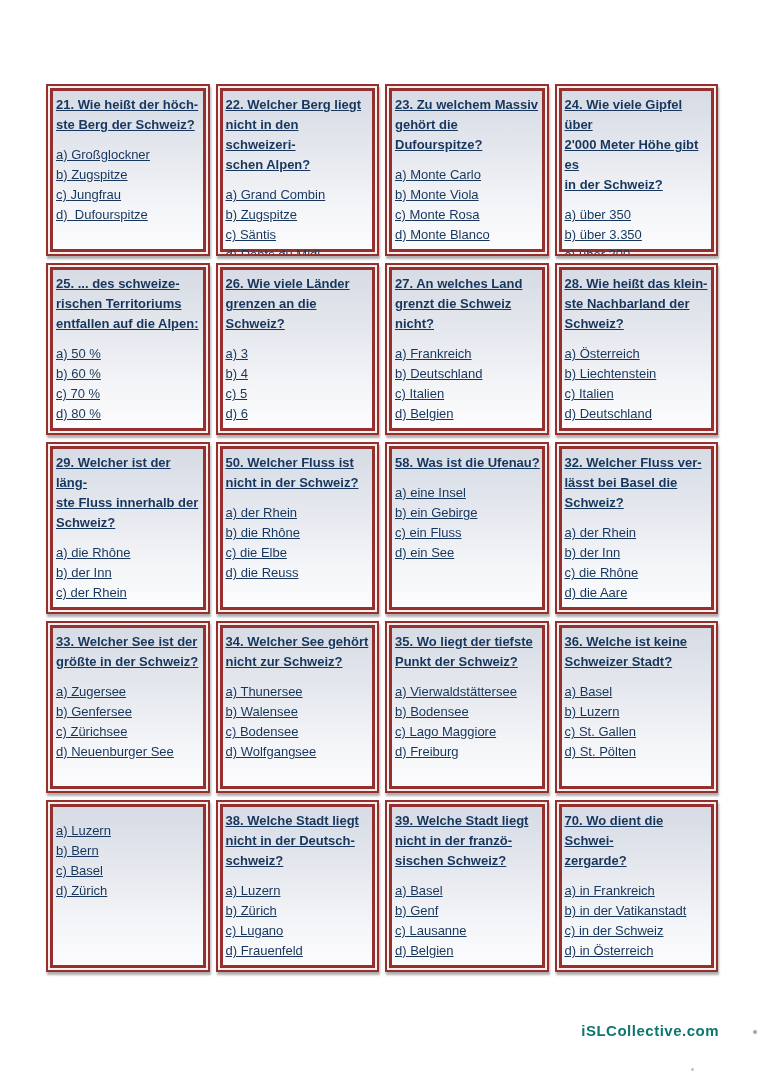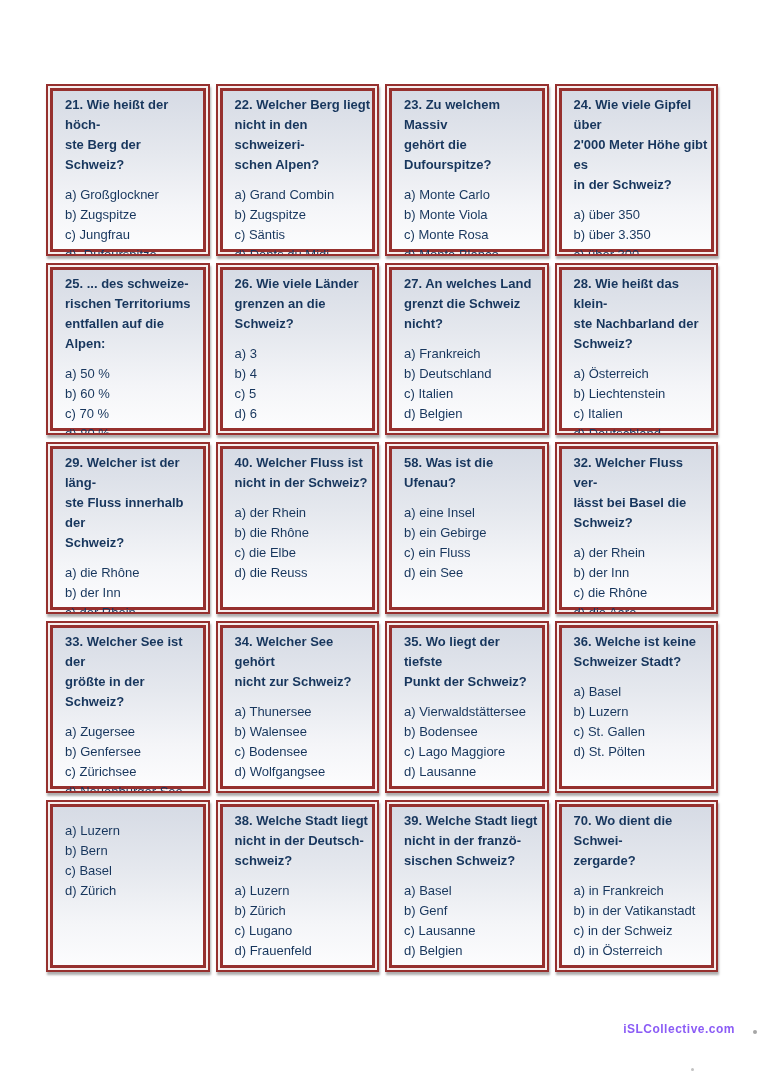--- a/index.html
+++ b/index.html
@@ -26,46 +26,47 @@
   }
   .card {
     box-sizing: border-box;
     border: 2px solid #96302e;
     
     box-shadow:
       inset 0 0 0 2px #f6efee,
       inset 0 0 0 5px #96302e,
       1px 3px 2px rgba(110,110,110,0.55);
     background: linear-gradient(180deg, #d5dae4 0%, #e5e8ee 40%, #f4f5f8 72%, #fdfdfe 100%);
-    padding: 9px 6px 0 17px;
+    padding: 9px 6px 0 8px;
     overflow: hidden;
     color: #17365d;
+    text-decoration: underline;
   }
   .q {
     font-weight: bold;
     font-size: 13px;
     line-height: 20px;
     white-space: pre-line;
   }
   .opts {
     margin-top: 10px;
   }
   .opt {
     font-size: 13px;
     line-height: 20px;
     white-space: pre;
   }
   .watermark {
     position: absolute;
     top: 1022px;
-    right: 28px;
-    font-size: 12px;
+    right: 44px;
+    font-size: 15px;
     font-weight: bold;
     letter-spacing: 0.5px;
-    color: #8b5cf6;
+    color: #0f766e;
   }
   .dot-1 {
     position: absolute;
     left: 753px;
     top: 1030px;
     width: 4px;
     height: 4px;
     border-radius: 50%;
     background: #a6a6a6;
   }
@@ -181,21 +182,21 @@
 Schweiz?</div>
     <div class="opts">
       <div class="opt">a) die Rhône</div>
       <div class="opt">b) der Inn</div>
       <div class="opt">c) der Rhein</div>
 
     </div>
   </div>
 
   <div class="card">
-    <div class="q">40. Welcher Fluss ist
+    <div class="q">50. Welcher Fluss ist
 nicht in der Schweiz?</div>
     <div class="opts">
       <div class="opt">a) der Rhein</div>
       <div class="opt">b) die Rhône</div>
       <div class="opt">c) die Elbe</div>
       <div class="opt">d) die Reuss</div>
     </div>
   </div>
 
   <div class="card">
@@ -242,21 +243,21 @@
     </div>
   </div>
 
   <div class="card">
     <div class="q">35. Wo liegt der tiefste
 Punkt der Schweiz?</div>
     <div class="opts">
       <div class="opt">a) Vierwaldstättersee</div>
       <div class="opt">b) Bodensee</div>
       <div class="opt">c) Lago Maggiore</div>
-      <div class="opt">d) Lausanne</div>
+      <div class="opt">d) Freiburg</div>
     </div>
   </div>
 
   <div class="card">
     <div class="q">36. Welche ist keine
 Schweizer Stadt?</div>
     <div class="opts">
       <div class="opt">a) Basel</div>
       <div class="opt">b) Luzern</div>
       <div class="opt">c) St. Gallen</div>

